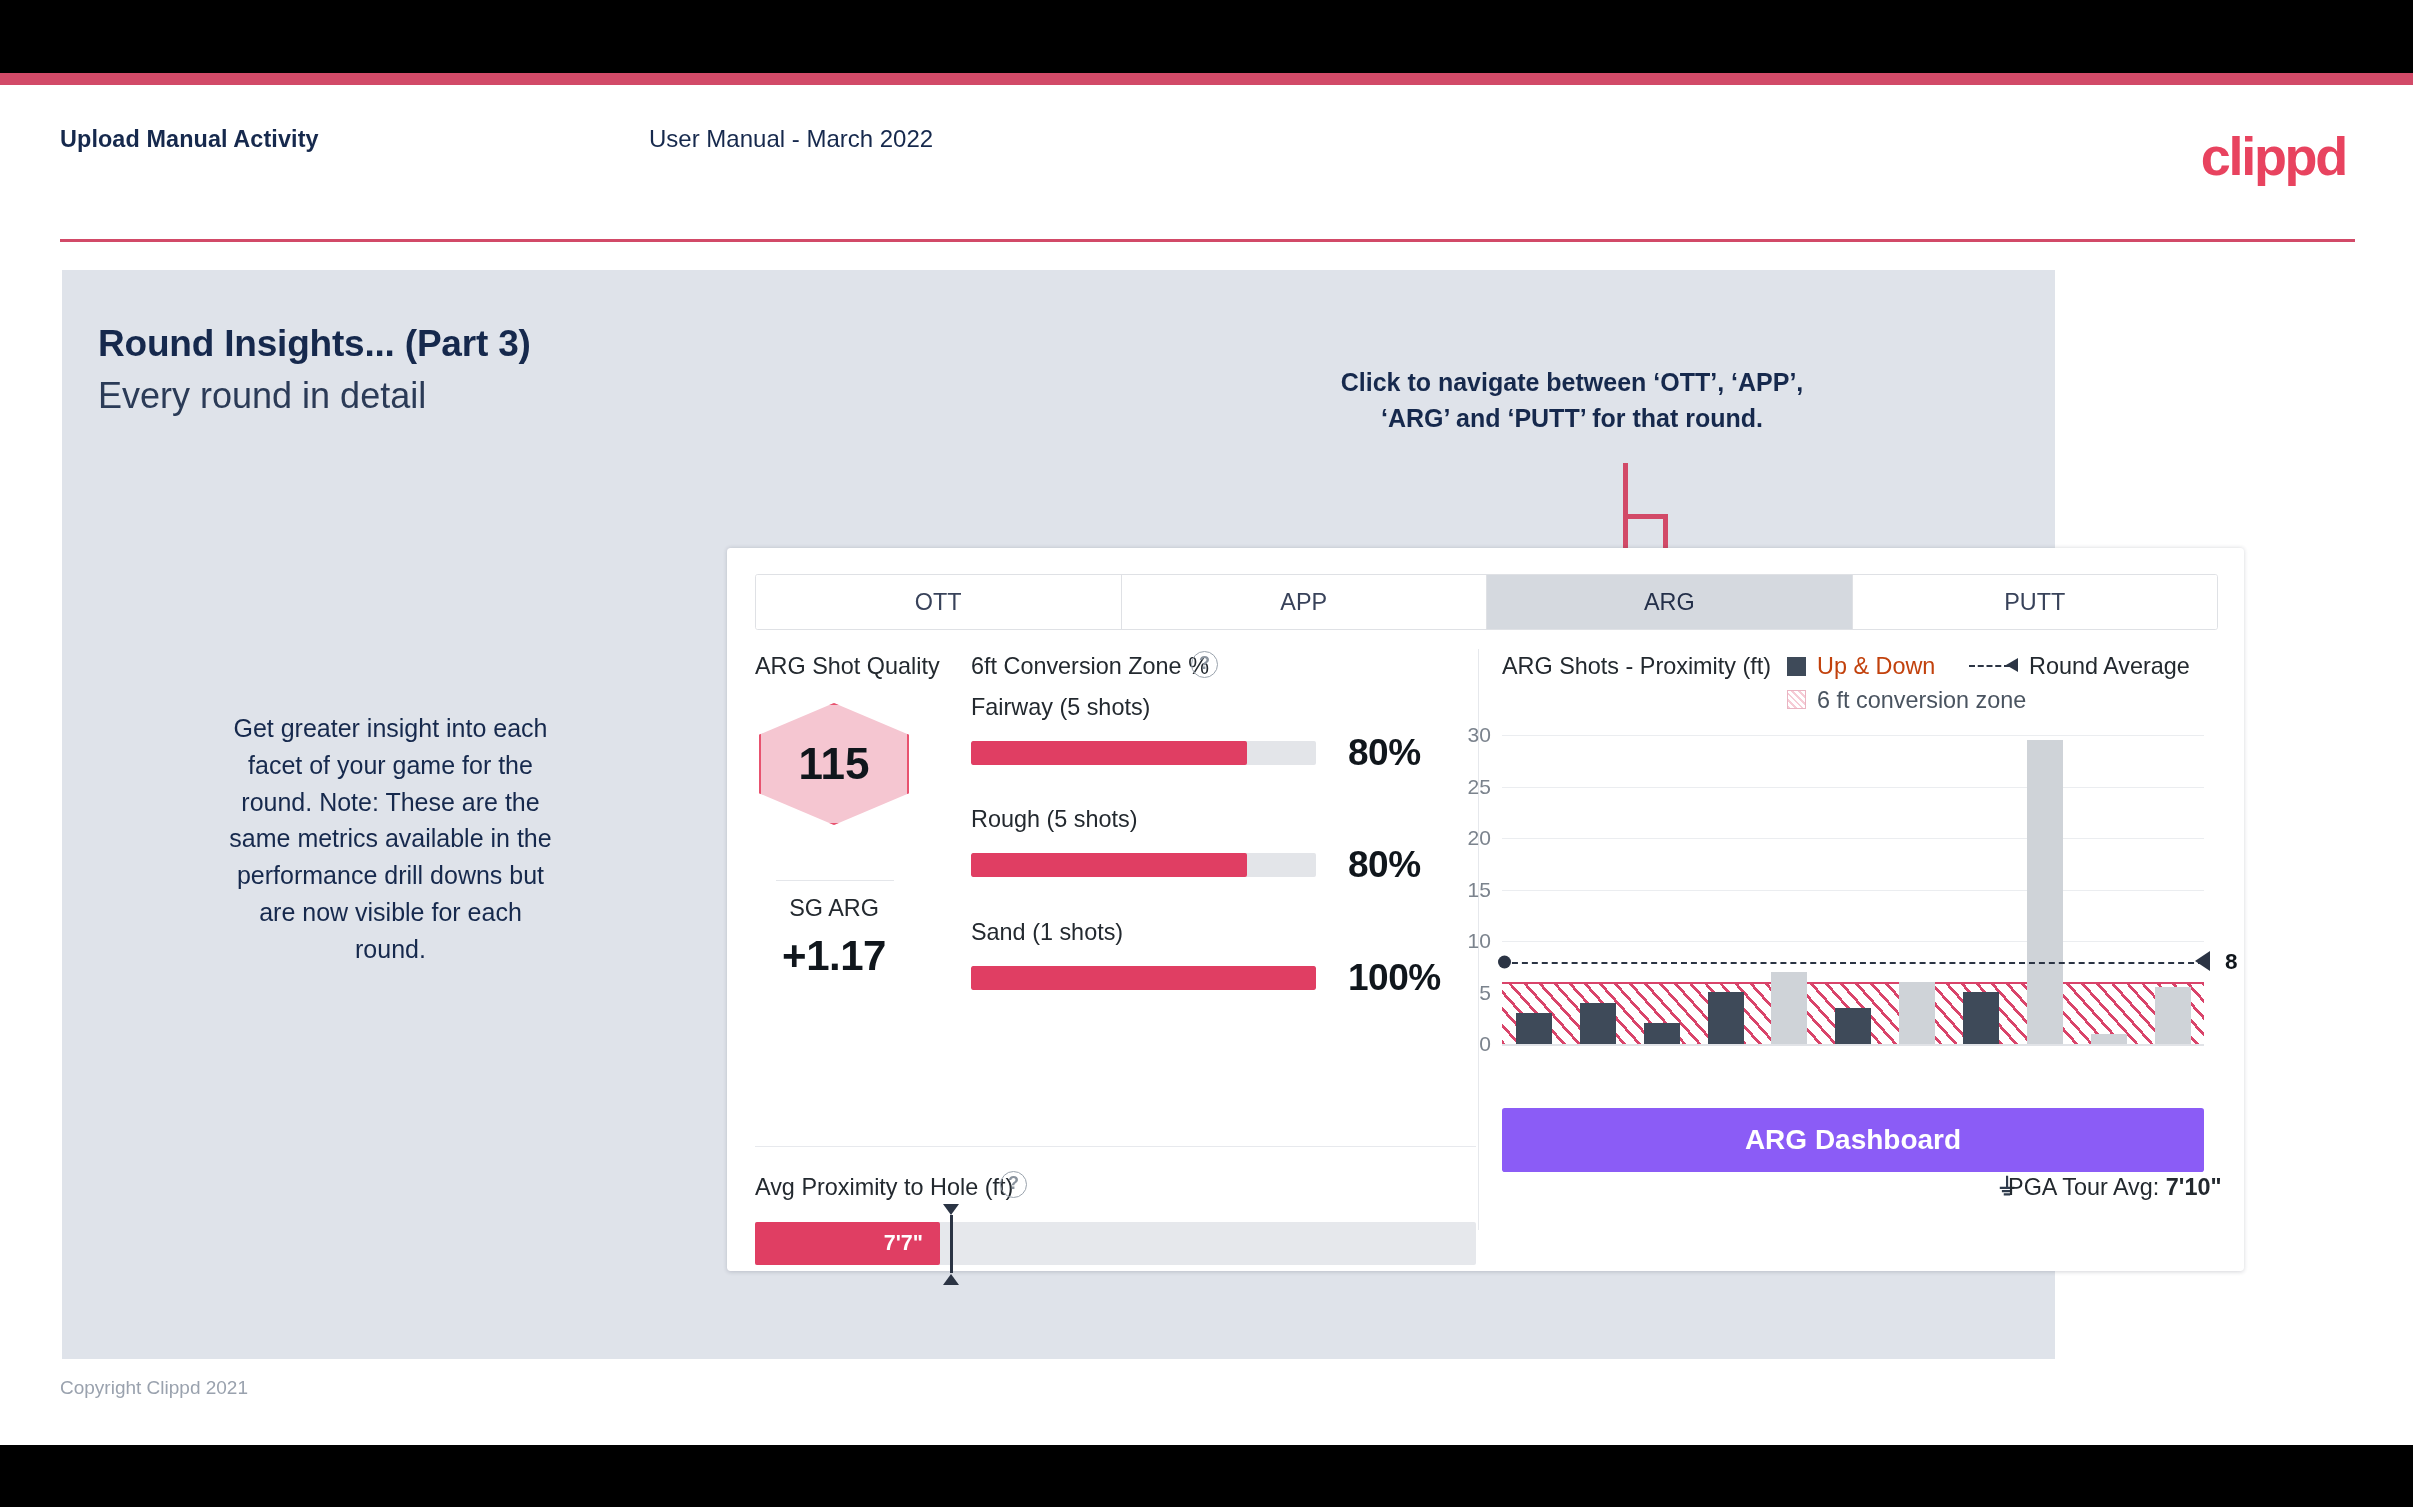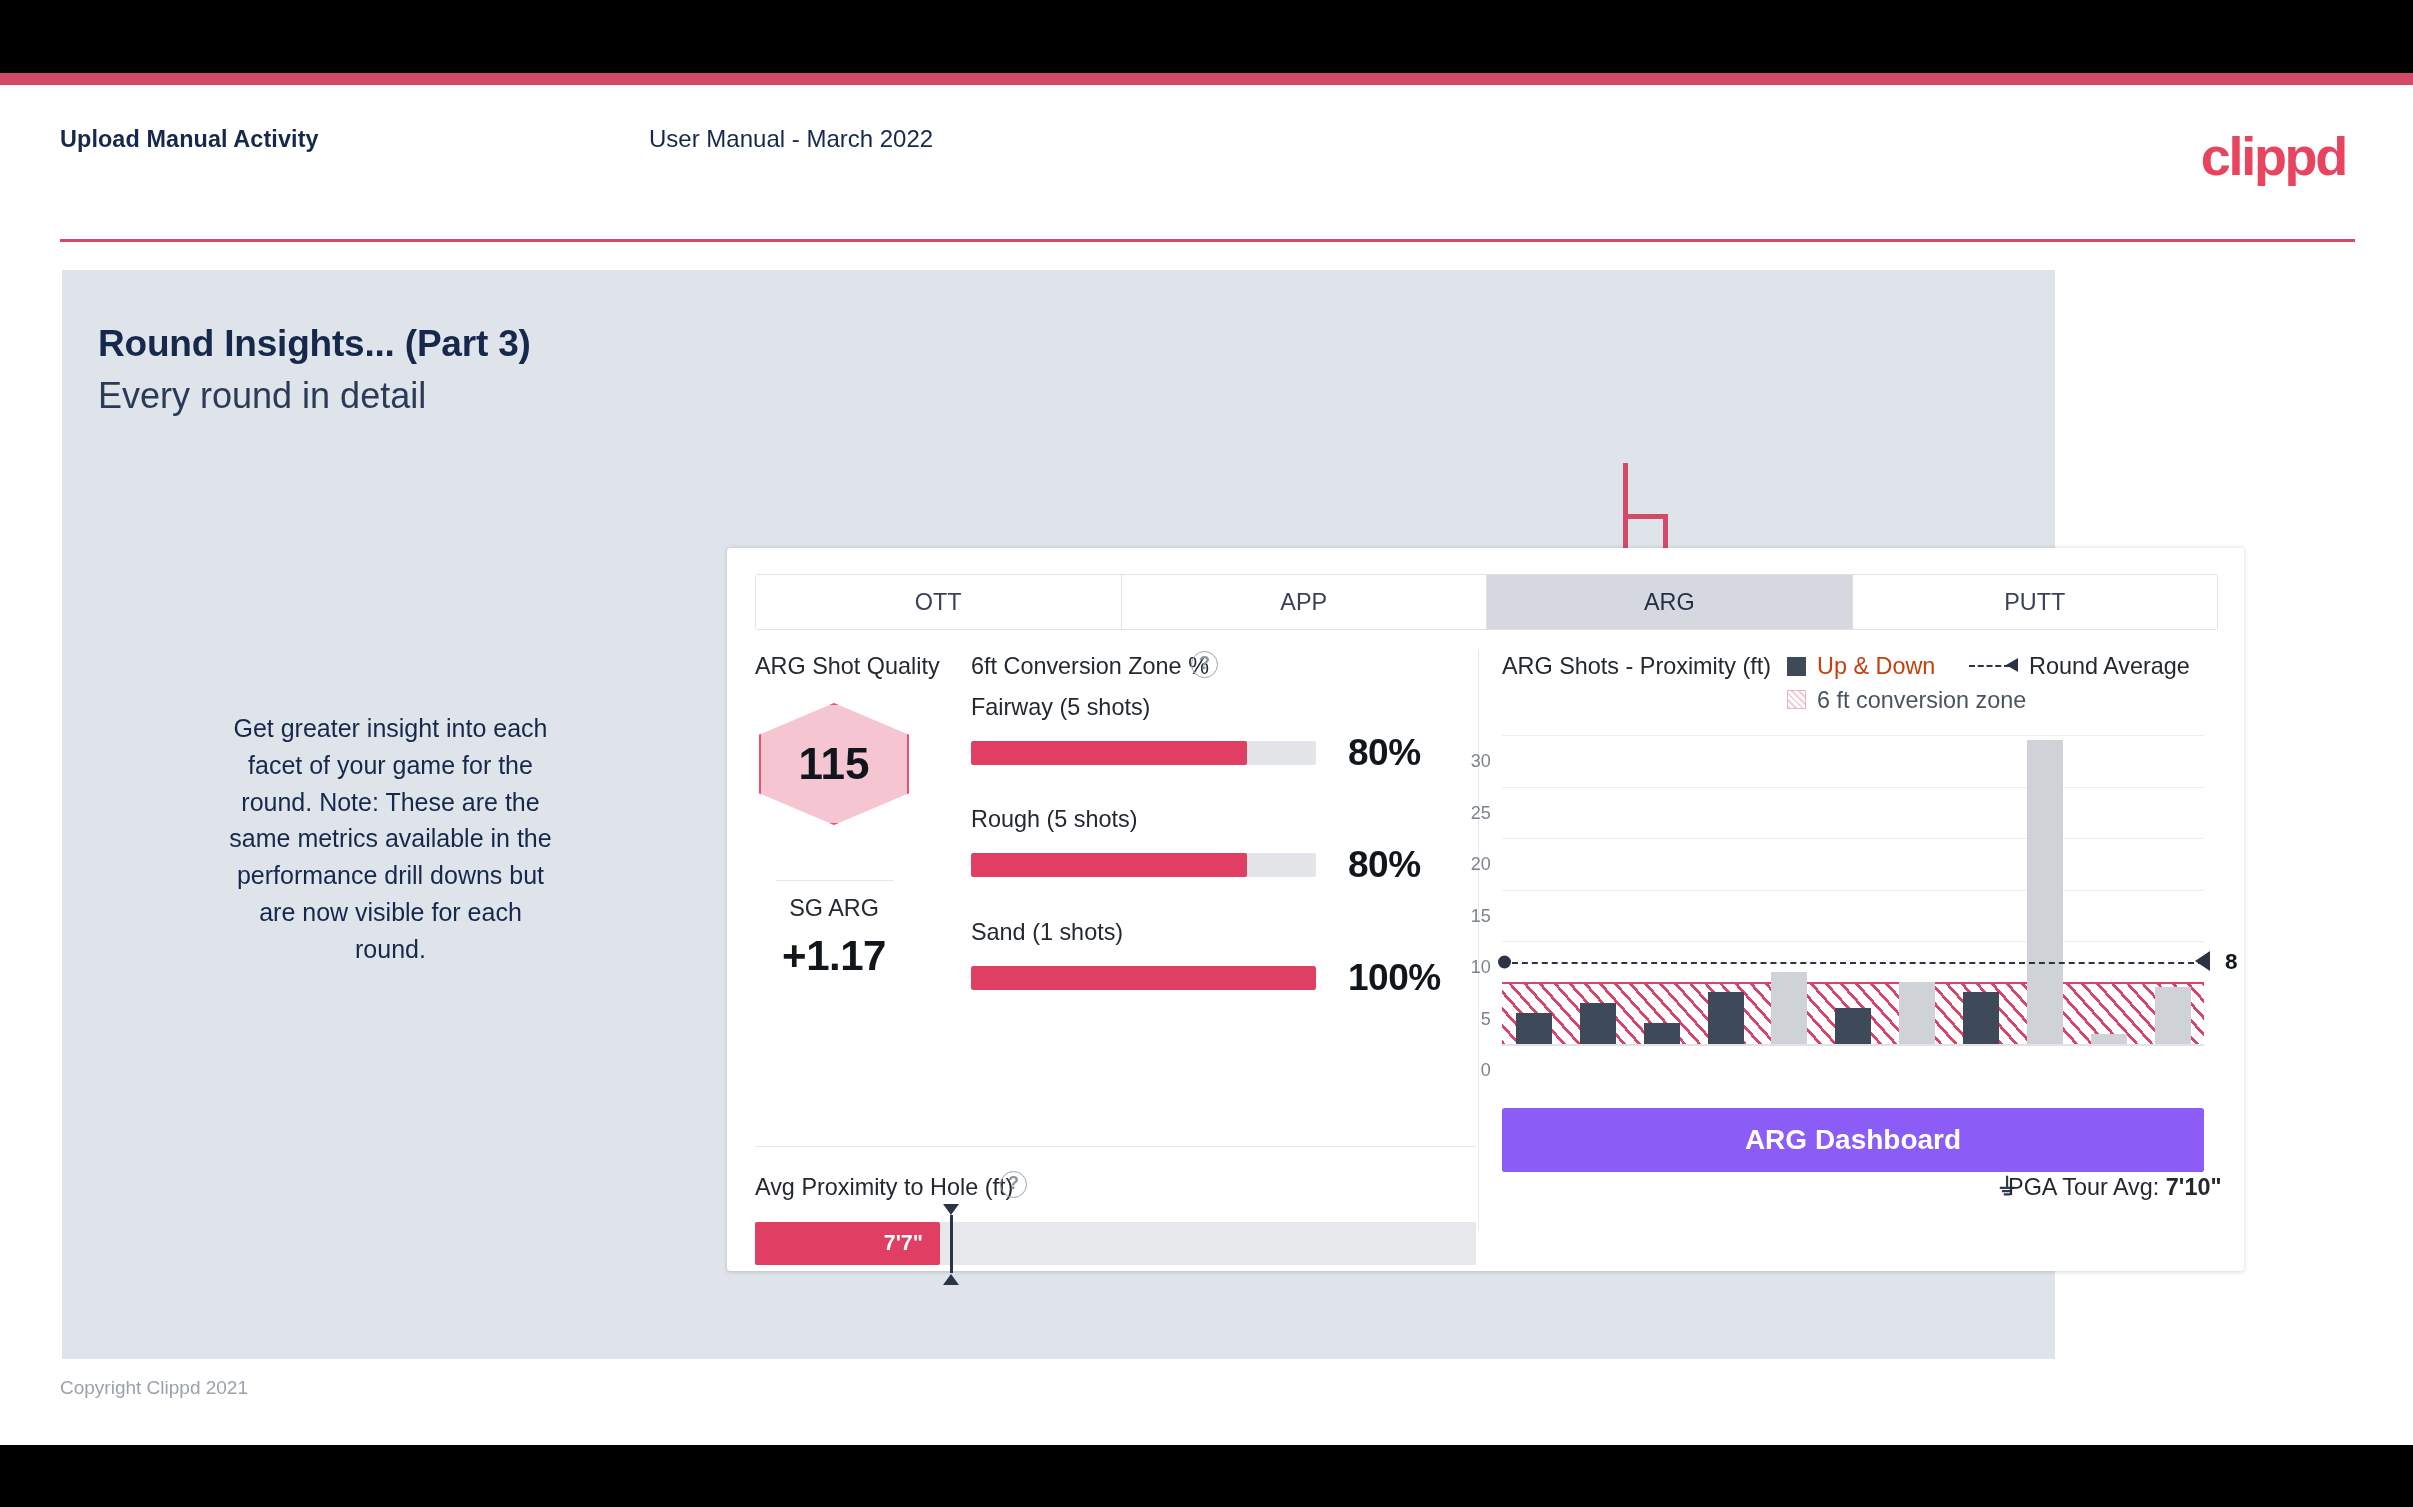--- a/index.html
+++ b/index.html
@@ -173,21 +173,21 @@
   .lg-sw-zone {
     position:absolute; left:1060px; top:142px; width:19px; height:19px;
     border:0.9px solid #eab4c2;
     background: repeating-linear-gradient(45deg,#f6ccd6 0 1.9px,#fff 1.9px 4.7px);
   }
   .lg-zone { position:absolute; left:1090px; top:139px; font-size:23.4px; color:#4a5460; }
 
   
   .chart { position:absolute; left:775px; top:187px; width:702px; height:309px; }
   .ytick { position:absolute; right:100%; margin-right:11.2px; transform:translateY(-50%);
-           font-size:18px; color:#7b838d;margin-top:26px; }
+           font-size:21px; color:#7b838d; }
   .gridline { position:absolute; left:0; width:702px; height:0.9px; background:#ebedf0; }
   .zone-band {
     position:absolute; left:0; width:702px;
     background: repeating-linear-gradient(48deg,#d9446a 0 2.8px,#ffffff 2.8px 11.2px);
     border-top:2.8px solid #d9446a;
   }
   .bar { position:absolute; bottom:0; }
   .bar.up   { background:#3e4a59; }
   .bar.norm { background:#cfd3d8; }
   .avg-line { position:absolute; left:0; width:702px; height:0; border-top:2.8px dashed #2b3444; }
@@ -220,20 +220,24 @@
   <div class="hdr-left">Upload Manual Activity</div>
   <div class="hdr-mid">User Manual - March 2022</div>
   <div class="logo">clippd</div>
   <div class="hdr-rule"></div>
 
   <div class="panel"></div>
 
   <div class="title-main">Round Insights... (Part 3)</div>
   <div class="title-sub">Every round in detail</div>
 
+  <div class="callout">
+    <div>Click to navigate between ‘OTT’, ‘APP’,</div>
+    <div>‘ARG’ and ‘PUTT’ for that round.</div>
+  </div>
   <div class="arrow-v1"></div>
   <div class="arrow-h"></div>
   <div class="arrow-v2"></div>
   <div class="arrow-head"></div>
 
   <div class="left-note">
     <span>Get greater insight into each facet of your game for the round. </span><b>Note:</b><span> These are the same metrics available in the performance drill downs but are now visible for each round.</span>
   </div>
 
   <div class="copyright">Copyright Clippd 2021</div>

